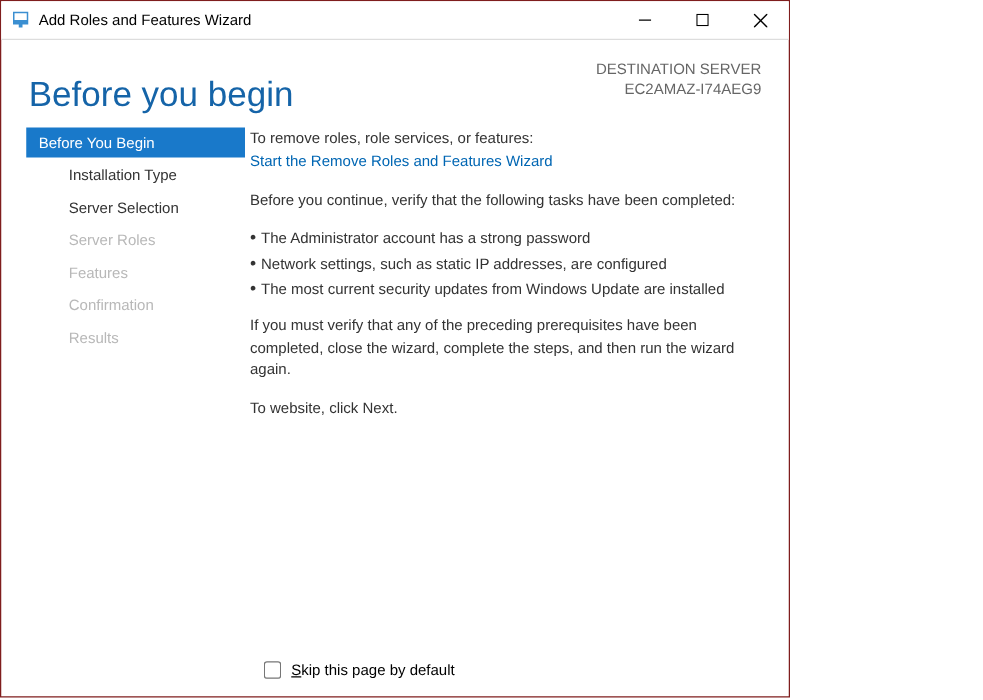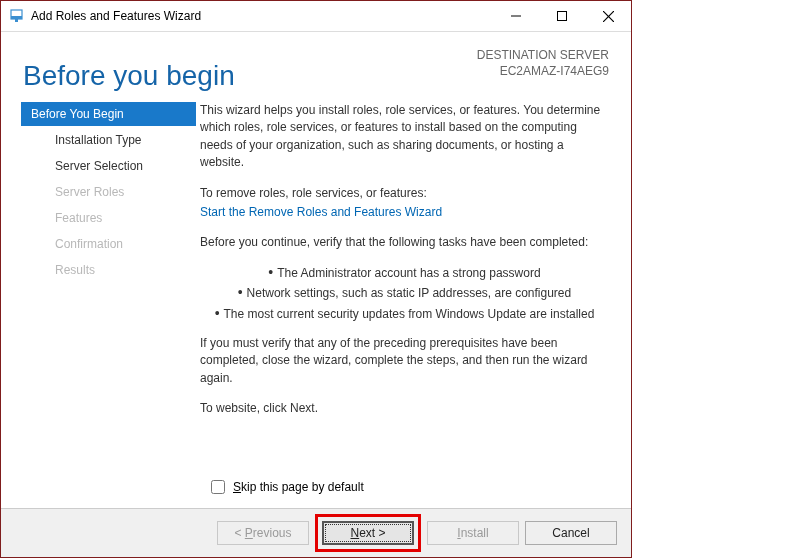--- a/index.html
+++ b/index.html
@@ -105,21 +105,20 @@
     font-size: 12px;
     color: #333;
     line-height: 1.45;
   }
   .content p { margin: 0 0 13px 0; }
   .content .link { color: #0066b3; cursor: pointer; }
   ul.bullets {
     list-style: none;
     padding: 0;
     margin: 0 0 12px 0;
-    text-align: center;
   }
   ul.bullets li::before {
     content: "• ";
     font-size: 14px;
     line-height: 1;
   }
   ul.bullets li { margin-bottom: 3px; }
 
   
   .skip-row {
@@ -218,41 +217,32 @@
       <div class="side-item active">Before You Begin</div>
       <div class="side-item">Installation Type</div>
       <div class="side-item">Server Selection</div>
       <div class="side-item disabled">Server Roles</div>
       <div class="side-item disabled">Features</div>
       <div class="side-item disabled">Confirmation</div>
       <div class="side-item disabled">Results</div>
     </div>
 
     <div class="content">
-      <p>This wizard helps you install roles, role services, or features. You determine which roles, role services, or features to install based on the computing needs of your organization, such as sharing documents, or hosting a website.</p>
       <p style="margin-bottom:2px">To remove roles, role services, or features:</p>
       <p><span class="link">Start the Remove Roles and Features Wizard</span></p>
       <p>Before you continue, verify that the following tasks have been completed:</p>
       <ul class="bullets">
         <li>The Administrator account has a strong password</li>
         <li>Network settings, such as static IP addresses, are configured</li>
         <li>The most current security updates from Windows Update are installed</li>
       </ul>
       <p>If you must verify that any of the preceding prerequisites have been completed, close the wizard, complete the steps, and then run the wizard again.</p>
       <p>To website, click Next.</p>
     </div>
   </div>
 
   <div class="skip-row">
     <input type="checkbox" style="">
     <label><span class="u">S</span><span>kip this page by default</span></label>
   </div>
 
-  <div class="footer">
-    <button disabled=""><span>&lt; </span><span class="u">P</span><span>revious</span></button>
-    <span class="focus-wrap">
-      <button class="default"><span class="u">N</span><span>ext &gt;</span></button>
-    </span>
-    <button disabled=""><span class="u">I</span><span>nstall</span></button>
-    <button>Cancel</button>
-  </div>
 
 </div>
 
 </body></html>

